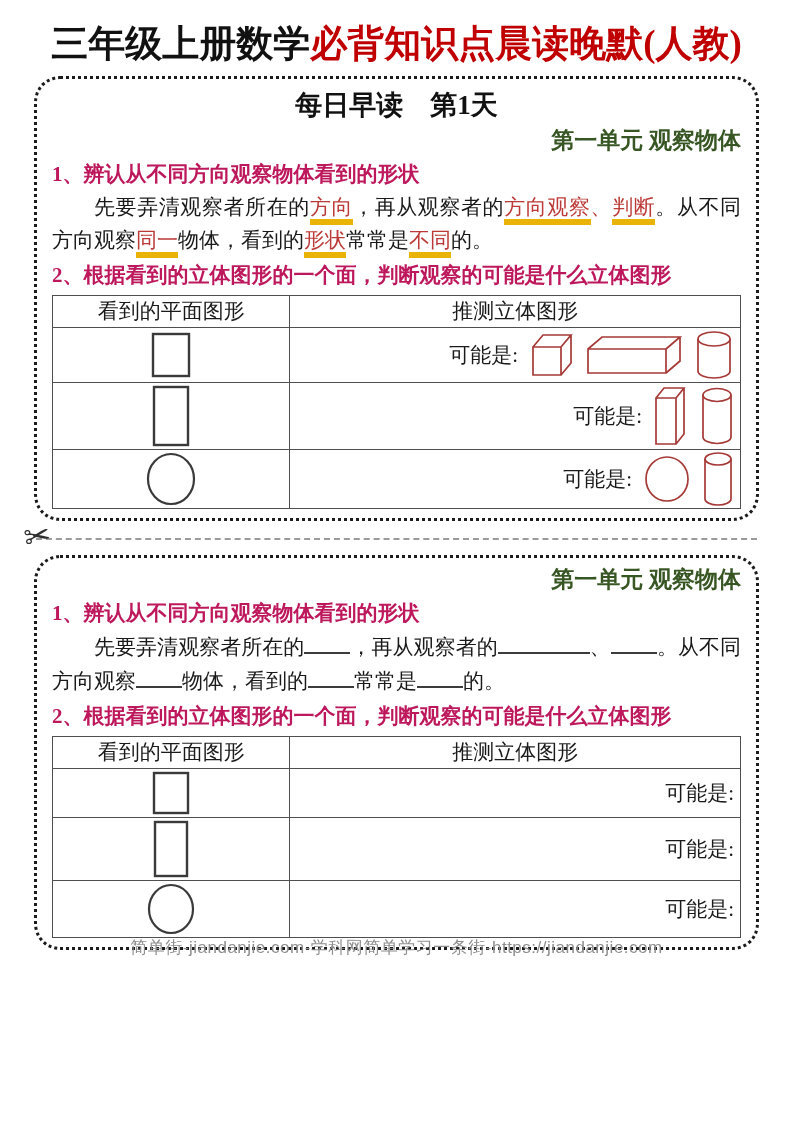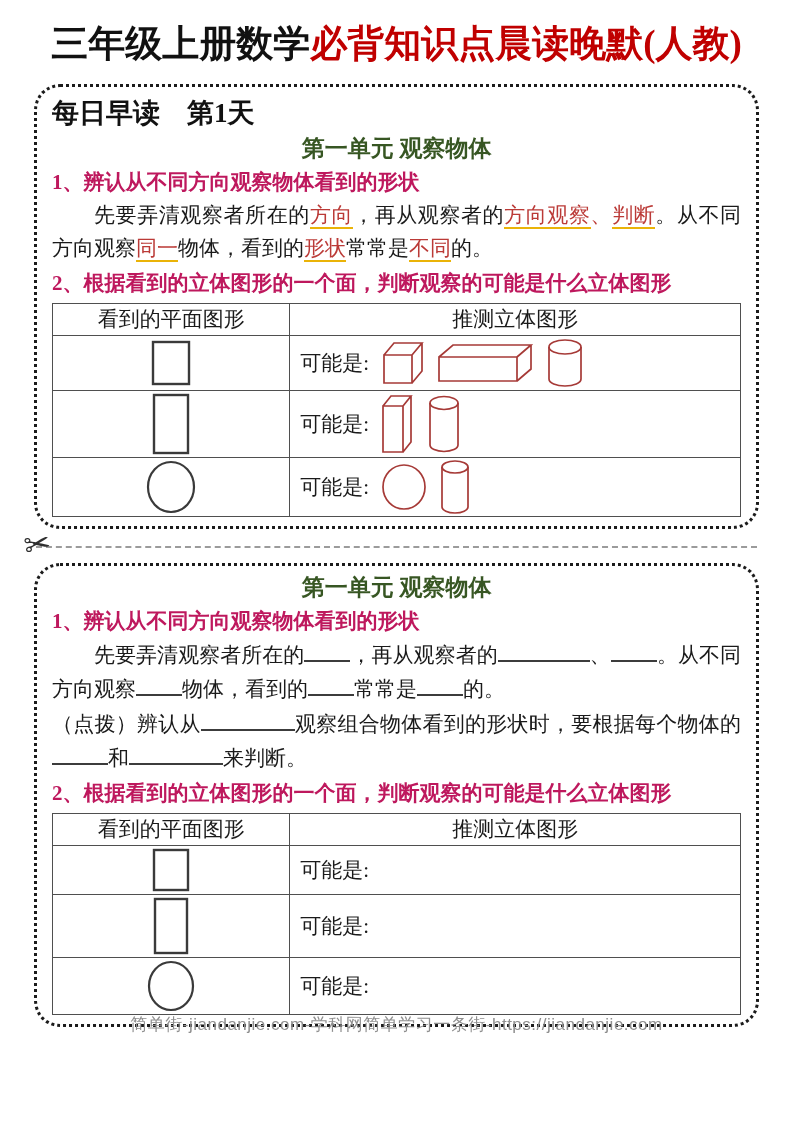--- a/index.html
+++ b/index.html
@@ -1,44 +1,44 @@
 <!DOCTYPE html>
 <html><head>
 <meta charset="utf-8">
 <style>
   html,body{margin:0;padding:0;background:#ffffff;}
   .page{
     width:793px;height:1122px;position:relative;background:#fff;overflow:hidden;
     font-family:"Liberation Serif","DejaVu Serif",serif;color:#1a1a1a;margin:0 auto;
   }
-  .title{margin:20px 0 16px;text-align:center;font-size:37px;font-weight:bold;line-height:1.3;}
+  .title{margin:20px 0 8px;text-align:center;font-size:37px;font-weight:bold;line-height:1.3;}
   .title .black{color:#111;}
   .title .red{color:#c00000;}
 
   .box{
     margin:0 34px;border:3px dotted #1b1b1b;border-radius:26px;
     padding:4px 15px 0 15px;background:#fff;
   }
-  .daily{font-size:27px;font-weight:bold;margin:4px 0 2px;color:#111;}
-  .unit{text-align:center;font-size:23px;font-weight:bold;margin:2px 0 4px;color:#375623;}
+  .daily{text-align:center;font-size:27px;font-weight:bold;margin:4px 0 2px;color:#111;}
+  .unit{text-align:right;font-size:23px;font-weight:bold;margin:2px 0 4px;color:#375623;}
   .sec{font-size:21px;font-weight:bold;color:#be185d;margin:4px 0 3px;line-height:1.35;}
   .body{font-size:21px;line-height:33px;margin:1px 0;text-align:justify;color:#1a1a1a;}
   .indent{text-indent:2em;}
 
   .seg-r{color:#bb3a37;}
-  .seg-ru{color:#bb3a37;border-bottom:2px solid #eab308;padding-bottom:0px;}
+  .seg-ru{color:#bb3a37;border-bottom:6px solid #eab308;padding-bottom:0px;}
   .seg-blank{display:inline-block;border-bottom:2px solid #3c3c3c;height:1.05em;vertical-align:baseline;}
 
   table.grid{width:100%;border-collapse:collapse;margin:5px 0 9px;table-layout:fixed;}
   .grid th,.grid td{border:1.6px solid #4f4f4f;margin-top:29px;}
   .grid th{font-size:21px;font-weight:normal;height:29px;text-align:center;color:#1a1a1a;}
   .grid col.c1{width:34.5%;}
   .plane-cell{text-align:center;vertical-align:middle;padding:2px 0;}
   .solid-cell{vertical-align:middle;padding:2px 6px 2px 10px;}
-  .solid-flex{display:flex;align-items:center;gap:12px;}
+  .solid-flex{display:flex;align-items:center;gap:12px;justify-content:flex-end;}
   .kenengshi{font-size:21px;white-space:nowrap;}
   .shape-svg{display:block;}
 
   .cutline{position:relative;margin:17px 36px 15px;border-top:2.5px dashed #9b9b9b;height:0;}
   .scissors{
     position:absolute;left:-12px;top:-20px;font-size:32px;color:#2f2f2f;
     transform:rotate(-10deg);line-height:1;font-family:"DejaVu Sans",sans-serif;
   }
 
   .footer-site{
@@ -137,21 +137,20 @@
   </section>
 
   <div class="cutline">
     <span class="scissors">✂</span>
   </div>
 
   <section class="box">
     <h3 class="unit">第一单元 观察物体</h3>
     <p class="sec">1、辨认从不同方向观察物体看到的形状</p>
     <p class="body indent"><span class="seg-n">先要弄清观察者所在的</span><span class="seg-blank" style="width: 46px;"></span><span class="seg-n">，再从观察者的</span><span class="seg-blank" style="width: 92px;"></span><span class="seg-n">、</span><span class="seg-blank" style="width: 46px;"></span><span class="seg-n">。从不同方向观察</span><span class="seg-blank" style="width: 46px;"></span><span class="seg-n">物体，看到的</span><span class="seg-blank" style="width: 46px;"></span><span class="seg-n">常常是</span><span class="seg-blank" style="width: 46px;"></span><span class="seg-n">的。</span></p>
-    <p class="body"><span class="seg-n">（点拨）辨认从</span><span class="seg-blank" style="width: 94px;"></span><span class="seg-n">观察组合物体看到的形状时，要根据每个物体的</span><span class="seg-blank" style="width: 56px;"></span><span class="seg-n">和</span><span class="seg-blank" style="width: 94px;"></span><span class="seg-n">来判断。</span></p>
     <p class="sec">2、根据看到的立体图形的一个面，判断观察的可能是什么立体图形</p>
 
     <table class="grid">
       <colgroup>
           <col class="c1">
           <col>
         </colgroup>
       <thead>
         <tr>
           <th>看到的平面图形</th>

